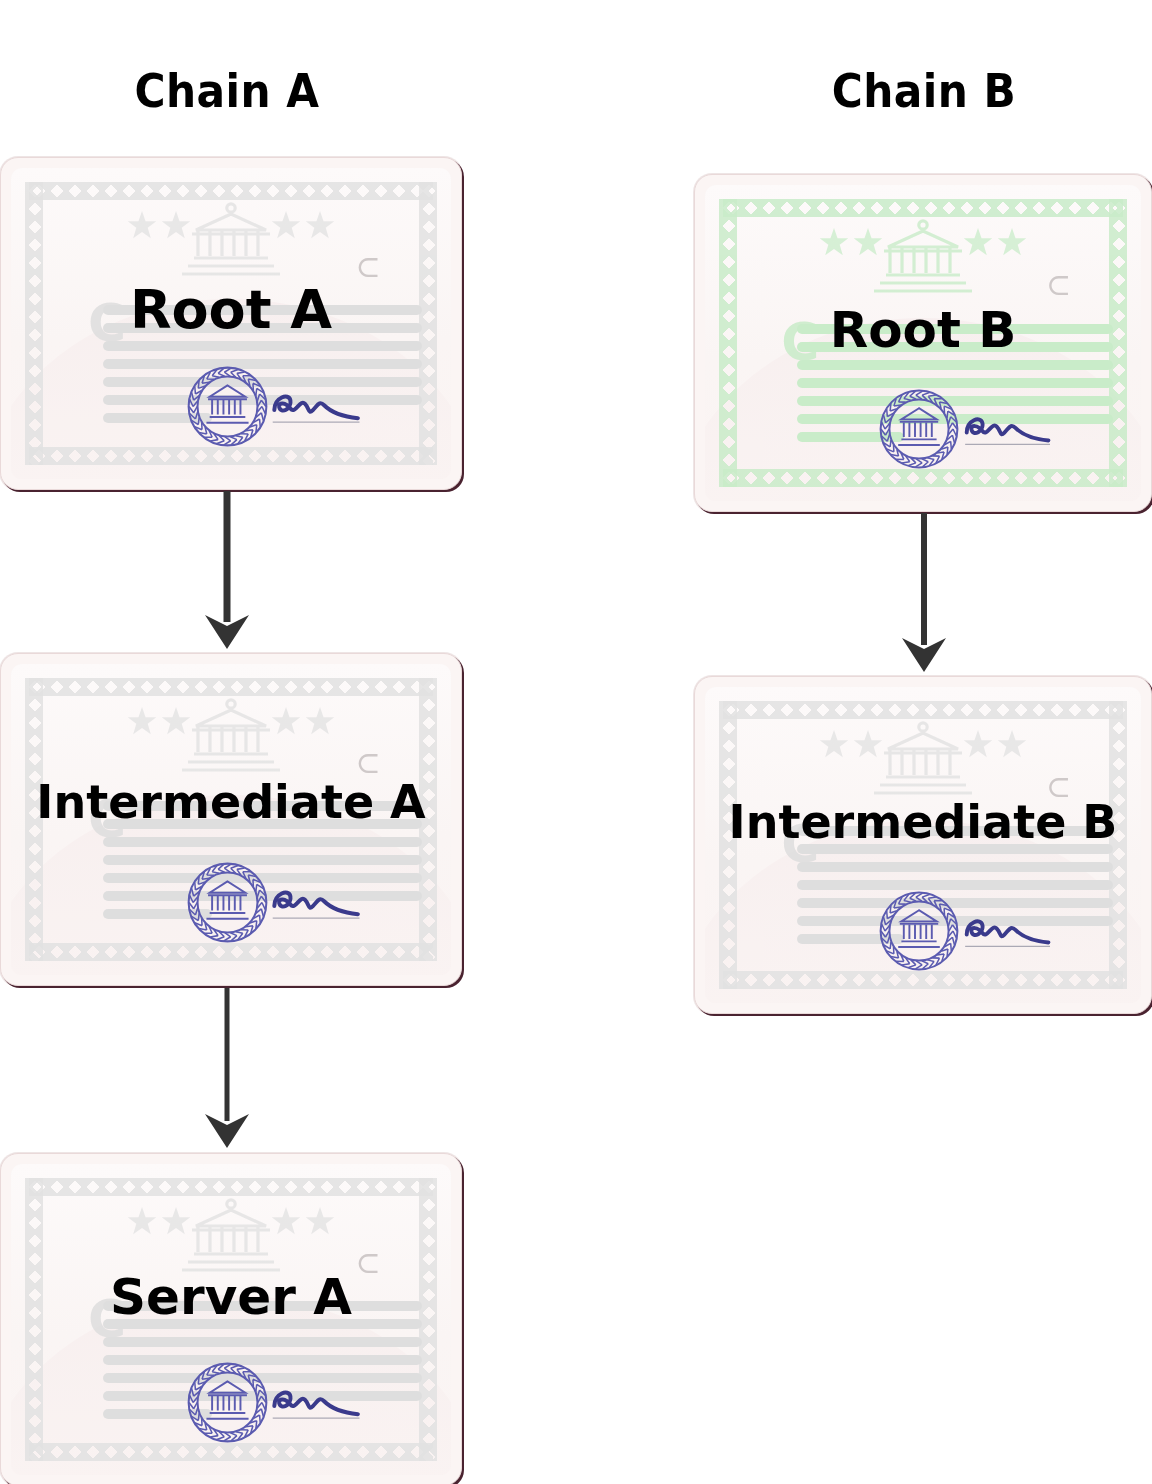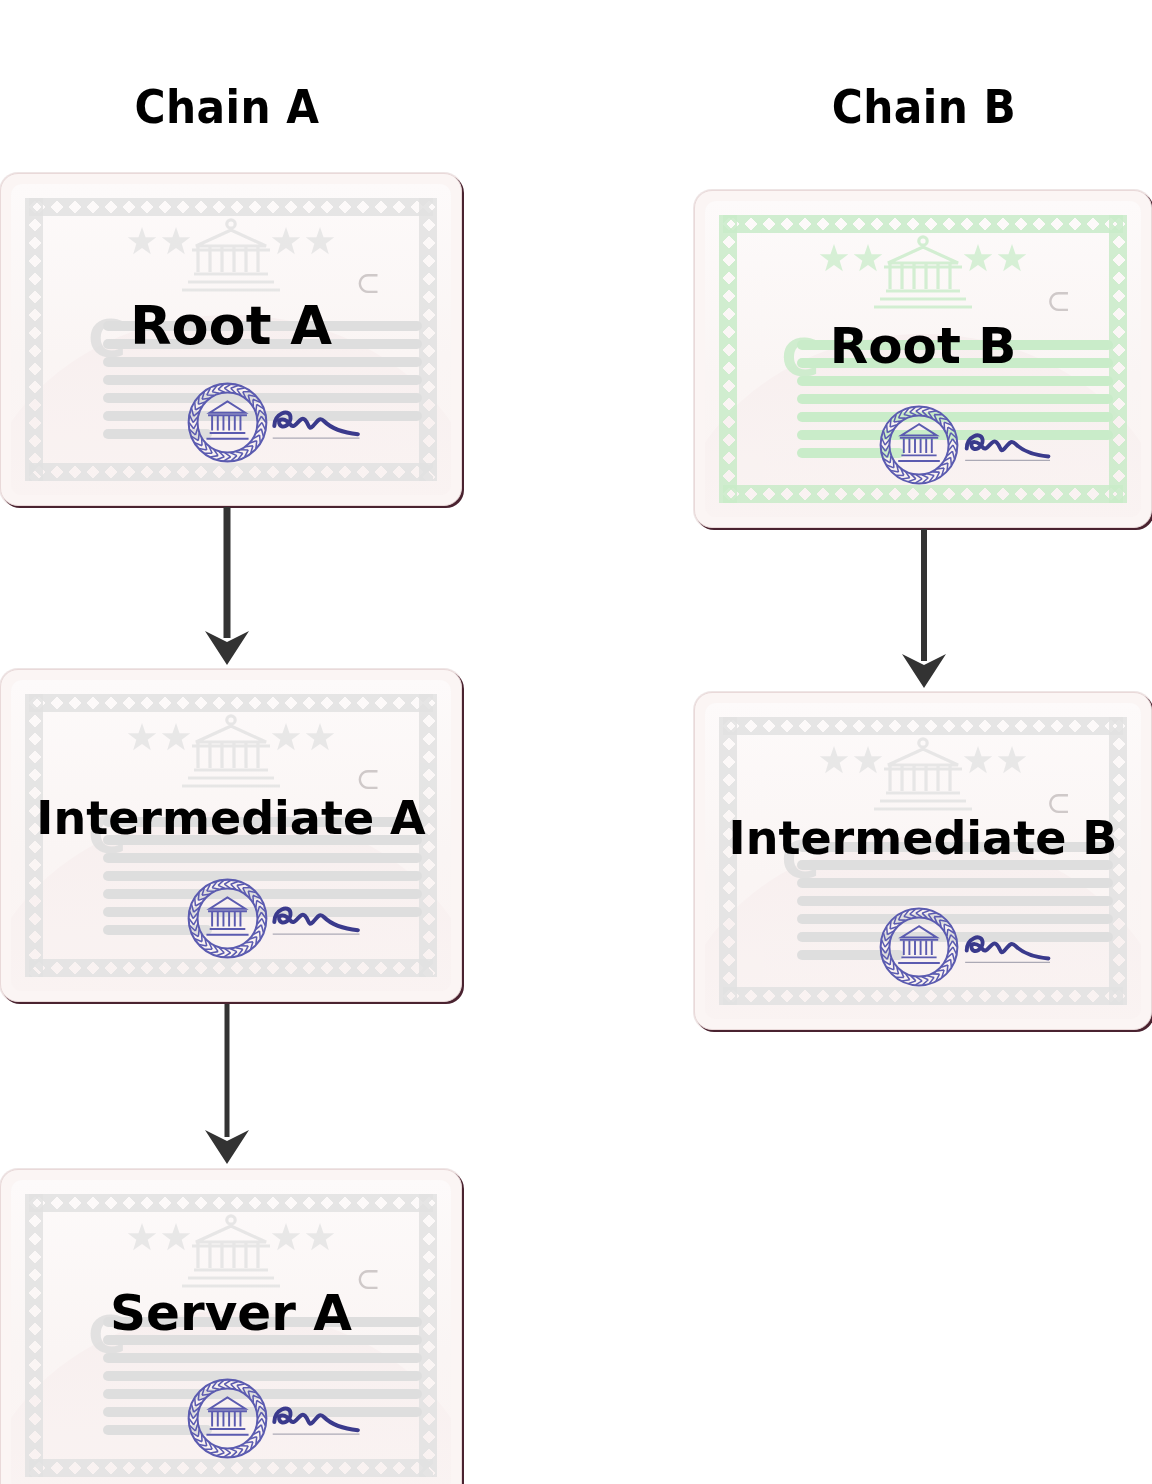--- a/index.html
+++ b/index.html
@@ -1,19 +1,19 @@
 <!DOCTYPE html>
 <html><head>
 <meta charset="utf-8">
 <style>
   html,body{margin:0;padding:0;background:#ffffff;}
   body{width:1152px;height:1484px;position:relative;overflow:hidden;
        font-family:"DejaVu Sans","Liberation Sans",sans-serif;}
 
-  .stage{position:absolute;left:0;top:16px;width:1152px;height:1115px;}
+  .stage{position:absolute;left:0;top:0;width:1152px;height:1115px;}
 
   
   .chain-title{
     position:absolute;
     font-family:"DejaVu Sans","Liberation Sans",sans-serif;
     font-weight:700;
     font-size:46px;
     letter-spacing:0.5px;
     color:#000000;
     text-align:center;

